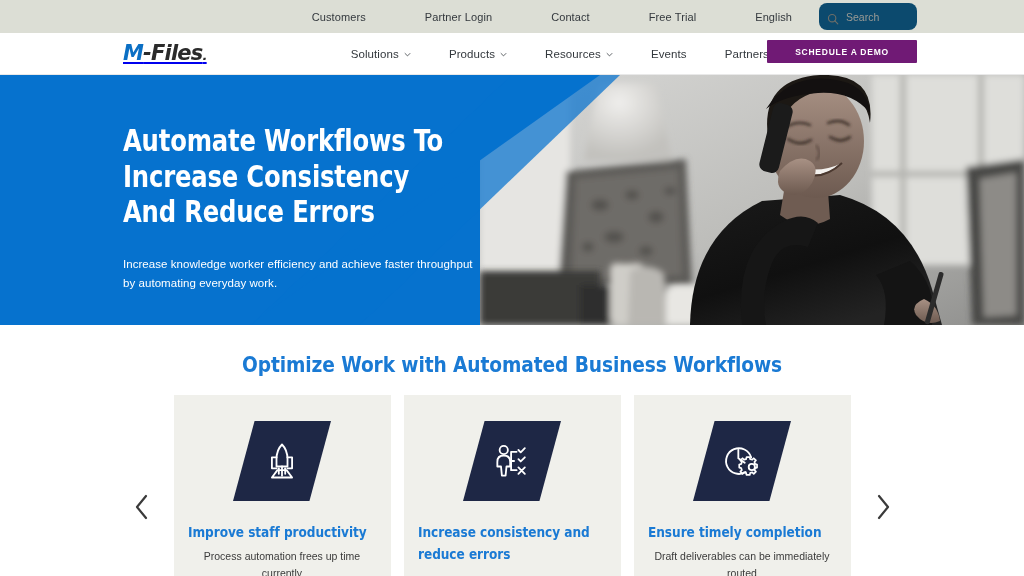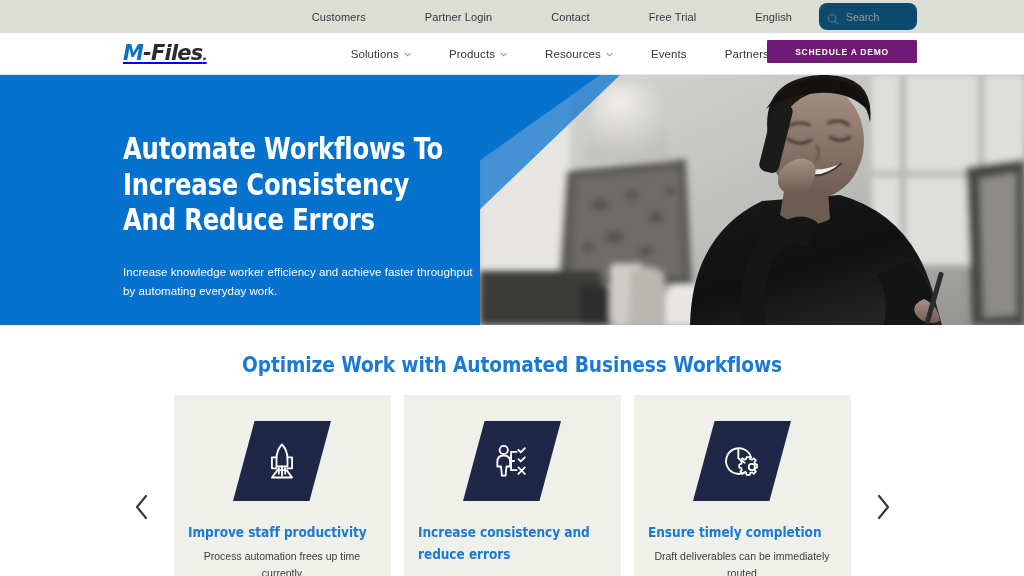--- a/index.html
+++ b/index.html
@@ -71,21 +71,21 @@
     position:absolute; left:0; top:0; bottom:0; width:600px;
     background:#0672ce;
     clip-path:polygon(0 0, 100% 0, 41.5% 100%, 0 100%);
   }
   .hero-band{
     position:absolute; left:0; top:0; bottom:0; width:620px;
     background:rgba(6,114,206,.72);
     clip-path:polygon(82.5% 0, 100% 0, 58% 100%, 40.5% 100%);
   }
   .hero-copy{
-    position:absolute; left:123px; top:56px; width:370px; z-index:3;
+    position:absolute; left:123px; top:48px; width:370px; z-index:3;
   }
   .hero-title{
     font-family:"DejaVu Sans Condensed","Liberation Sans Narrow","Liberation Sans",sans-serif;
     font-size:30px; font-weight:bold; color:#ffffff;
     line-height:1.19; letter-spacing:-.2px;
     transform:scaleX(.9); transform-origin:left center;
   }
   .hero-sub{
     margin-top:25px; font-size:11.5px; color:#ffffff;
     line-height:1.62; width:352px; letter-spacing:.05px;

